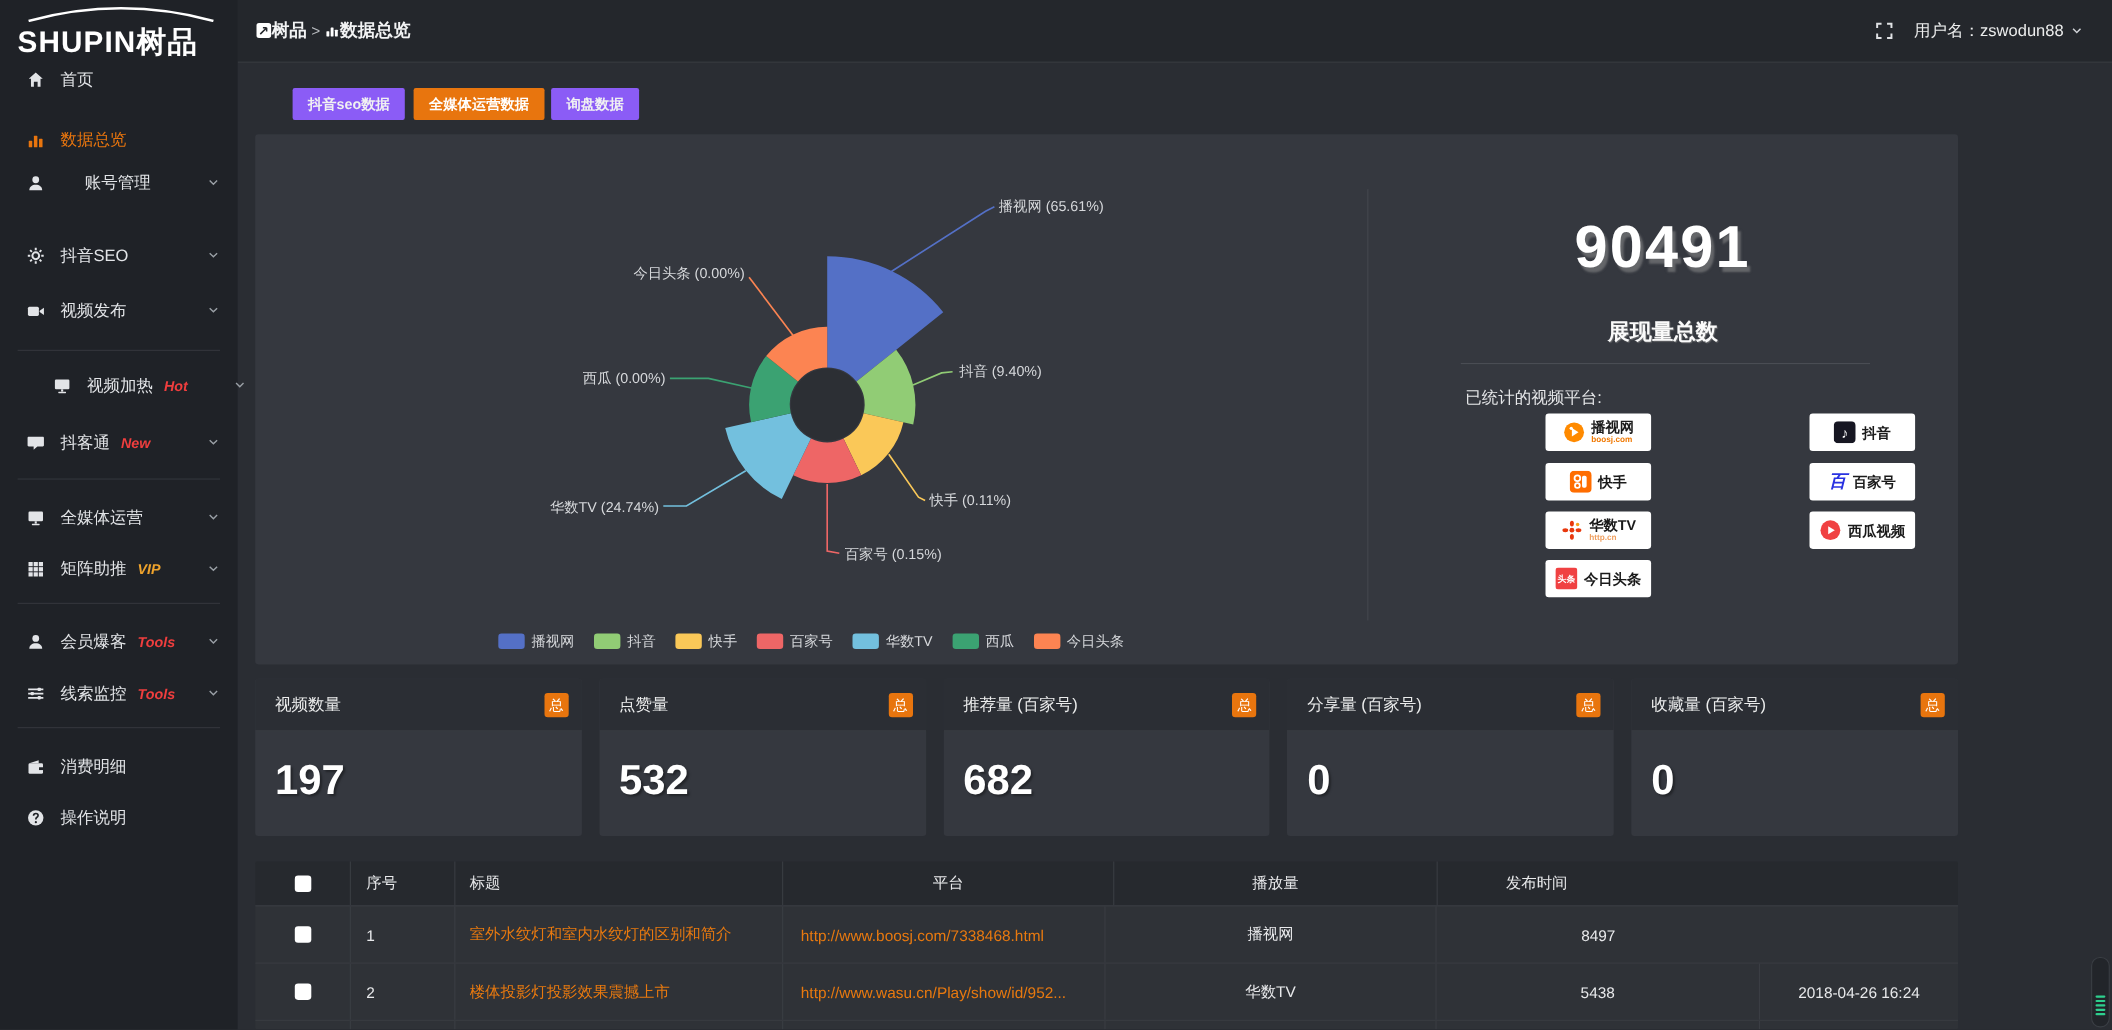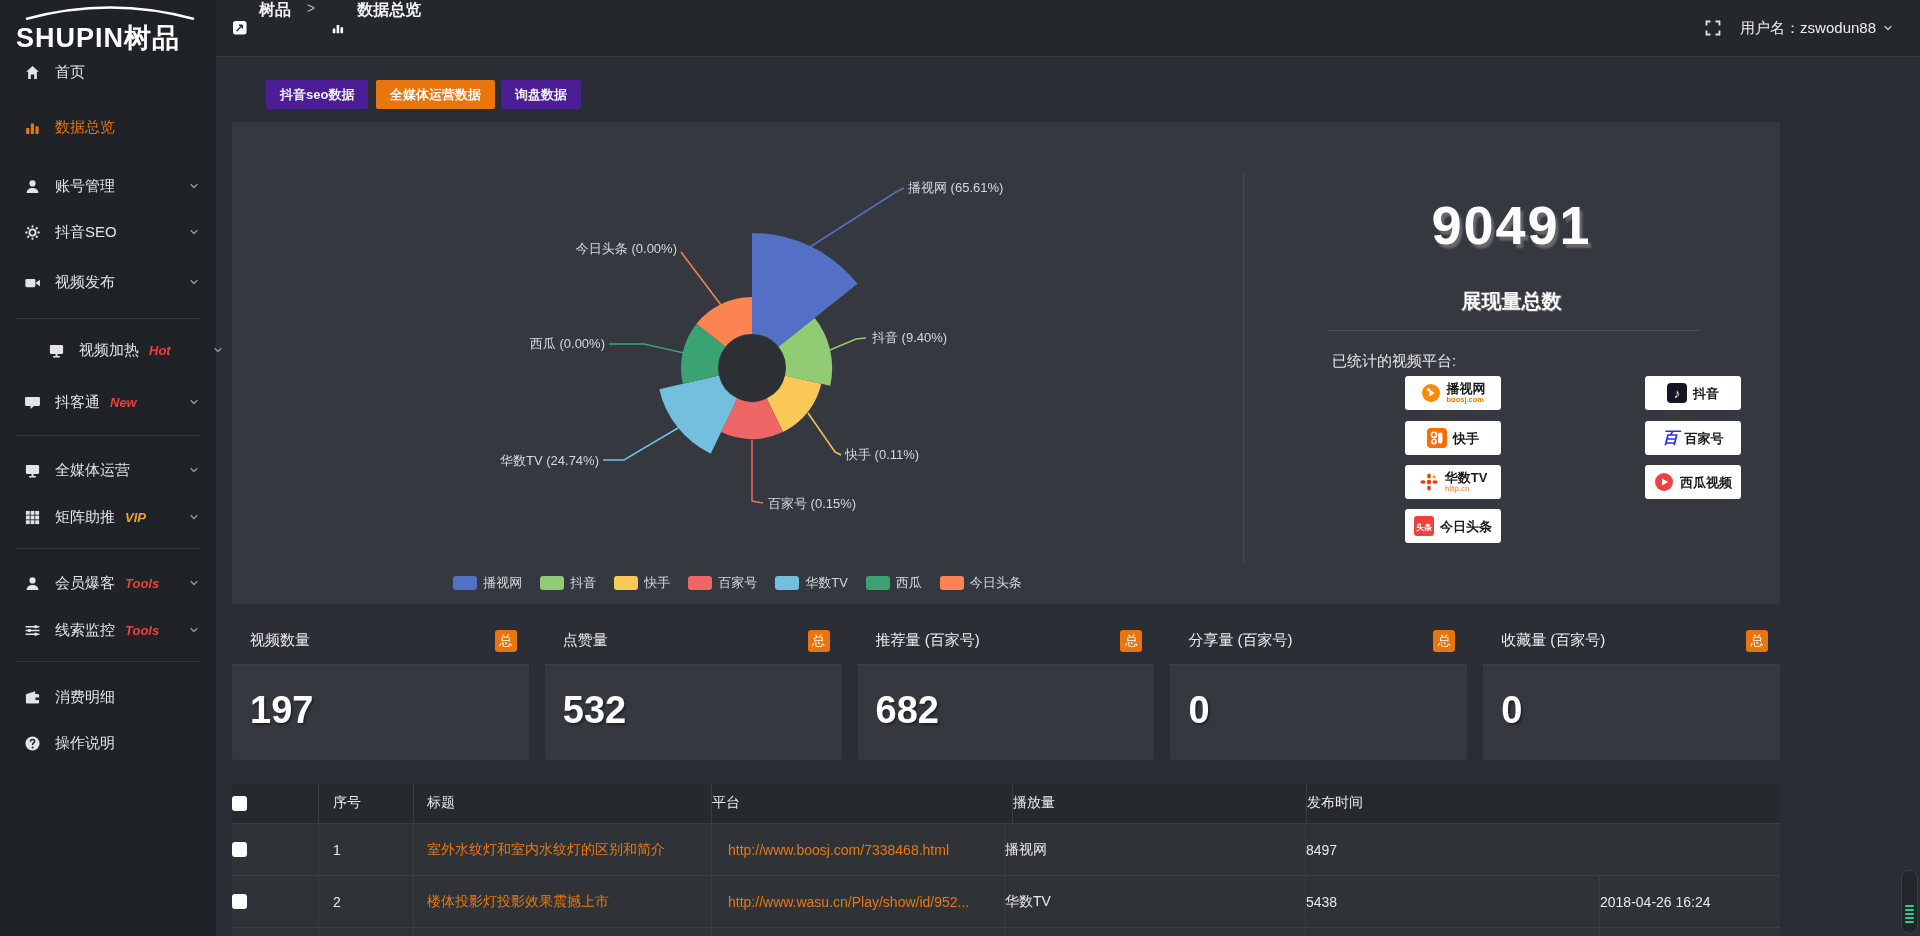--- a/index.html
+++ b/index.html
@@ -16,29 +16,29 @@
   .sb-item .ic { width:17px; height:17px; margin-right:14px; flex:0 0 17px; display:flex; align-items:center; }
   .sb-item .ic svg { width:17px; height:17px; }
   .sb-item .lbl { font-size:15px; }
   .sb-item .bdg { font-size:13px; font-weight:bold; font-style:italic; margin-left:10px; }
   .sb-item .chev { position:absolute; right:16px; top:50%; margin-top:-6px; width:12px; height:12px; color:#9aa0a6; }
   .sb-item.active { color:#e8750e; }
   .sb-divider { position:absolute; left:16px; width:184px; height:1px; background:#33363c; }
 
   
   #topbar { left:216px; top:0; width:1704px; height:57px; background:#24272c; border-bottom:1px solid #393c42; z-index:4; }
-  #breadcrumb { position:absolute; left:17px; top:0; height:56px; display:flex; gap:12px; font-size:16px; font-weight:bold; color:#f2f3f4; }
+  #breadcrumb { position:absolute; left:17px; top:0; height:56px; display:flex; align-items:center; gap:0; font-size:16px; font-weight:bold; color:#f2f3f4; }
   #breadcrumb .bc-sep { color:#b9bcc0; font-size:14px; font-weight:normal; padding:0 4px; }
   #topbar-right { position:absolute; right:26px; top:0; height:56px; display:flex; align-items:center; gap:18px; }
   #fullscreen-btn { width:18px; height:18px; color:#dfe1e4; cursor:pointer; }
   #user-chip { display:flex; align-items:center; gap:6px; font-size:15px; color:#eceded; cursor:pointer; }
   #user-chip .chev { width:12px; height:12px; color:#cfd2d6; }
 
   
-  .tab-btn { position:absolute; top:80px; height:29px; background:#4c1d95; color:#f0f1f2; font-size:13px; font-weight:bold; border:none; border-radius:2px; cursor:pointer; padding:0 14px; font-family:inherit; }
+  .tab-btn { position:absolute; top:80px; height:29px; background:#8b5cf6; color:#f0f1f2; font-size:13px; font-weight:bold; border:none; border-radius:2px; cursor:pointer; padding:0 14px; font-family:inherit; }
   .tab-btn.active { background:#e8750e; color:#fff; }
 
   
   #chart-panel { left:232px; top:122px; width:1548px; height:482px; background:#35383f; border-radius:3px; }
   #pie-zone { position:absolute; left:0; top:0; width:1011px; height:482px; }
   #pie-legend { position:absolute; left:0; top:452px; width:1011px; display:flex; justify-content:center; gap:18px; }
   .lg-item { display:flex; align-items:center; gap:6px; cursor:pointer; }
   .lg-swatch { width:24px; height:14px; border-radius:3px; }
   .lg-label { font-size:13px; color:#d6d8db; }
   #panel-divider { position:absolute; left:1011px; top:50px; width:1px; height:392px; background:#45484f; }
@@ -63,21 +63,21 @@
   .stat-card .val { padding:24px 0 0 18px; font-size:38px; font-weight:bold; color:#fff; text-shadow:2px 2px 2px rgba(0,0,0,0.35); }
 
   
   #data-table { left:232px; top:783px; width:1548px; height:153px; overflow:hidden; border-radius:2px; }
   .t-row { display:flex; width:1548px; }
   .t-row.head { height:40px; background:#26292e; }
   .t-row.body { height:52px; background:#2f3237; border-top:1px solid #3a3d43; }
   .t-row.partial { height:9px; background:#2f3237; border-top:1px solid #3a3d43; }
   .t-cell { height:100%; display:flex; align-items:center; border-right:1px solid #3a3d43; font-size:14px; color:#e8e9eb; overflow:hidden; white-space:nowrap; }
   .t-cell:last-child { border-right:none; }
-  .t-cell.c { }
+  .t-cell.c { justify-content:center; }
   .t-cell.l { justify-content:flex-start; }
   .t-cell .link, .t-cell .title-link { color:#e8790f; cursor:pointer; }
   .checkbox { width:15px; height:15px; background:#fff; border-radius:3px; cursor:pointer; }
 
   
   #float-widget { left:1901px; top:870px; width:17px; height:64px; background:#22252a; border:1px solid #3a3e44; border-radius:8px; padding:34px 3px 4px 3px; display:flex; flex-direction:column; gap:2px; }
   #float-widget .stripe { height:2px; background:#2ecf8e; border-radius:1px; }
 
   svg { display:block; }
 </style>
@@ -103,21 +103,21 @@
       <div class="sb-item active" style="top: 105px;">
         <span class="ic">
           <svg viewBox="0 0 16 16" fill="currentColor">
             <rect x="2" y="8.5" width="3" height="5.5" rx=".5"></rect>
             <rect x="6.4" y="4.2" width="3" height="9.8" rx=".5"></rect>
             <rect x="10.8" y="6.8" width="3" height="7.2" rx=".5"></rect>
           </svg>
         </span>
         <span class="lbl">数据总览</span>
       </div>
-      <div class="sb-item" style="top: 164px;">
+      <div class="sb-item" style="top: 144px; gap: 22px;">
         <span class="ic">
           <svg viewBox="0 0 16 16" fill="currentColor">
             <circle cx="8" cy="5.1" r="2.9"></circle>
             <path d="M2.5 14c0-3.1 2.4-4.7 5.5-4.7s5.5 1.6 5.5 4.7z"></path>
           </svg>
         </span>
         <span class="lbl">账号管理</span>
         <span class="chev">
           <svg viewBox="0 0 16 16" fill="none" stroke="currentColor" stroke-width="1.7">
             <path d="M3.5 5.5 8 10l4.5-4.5"></path>

